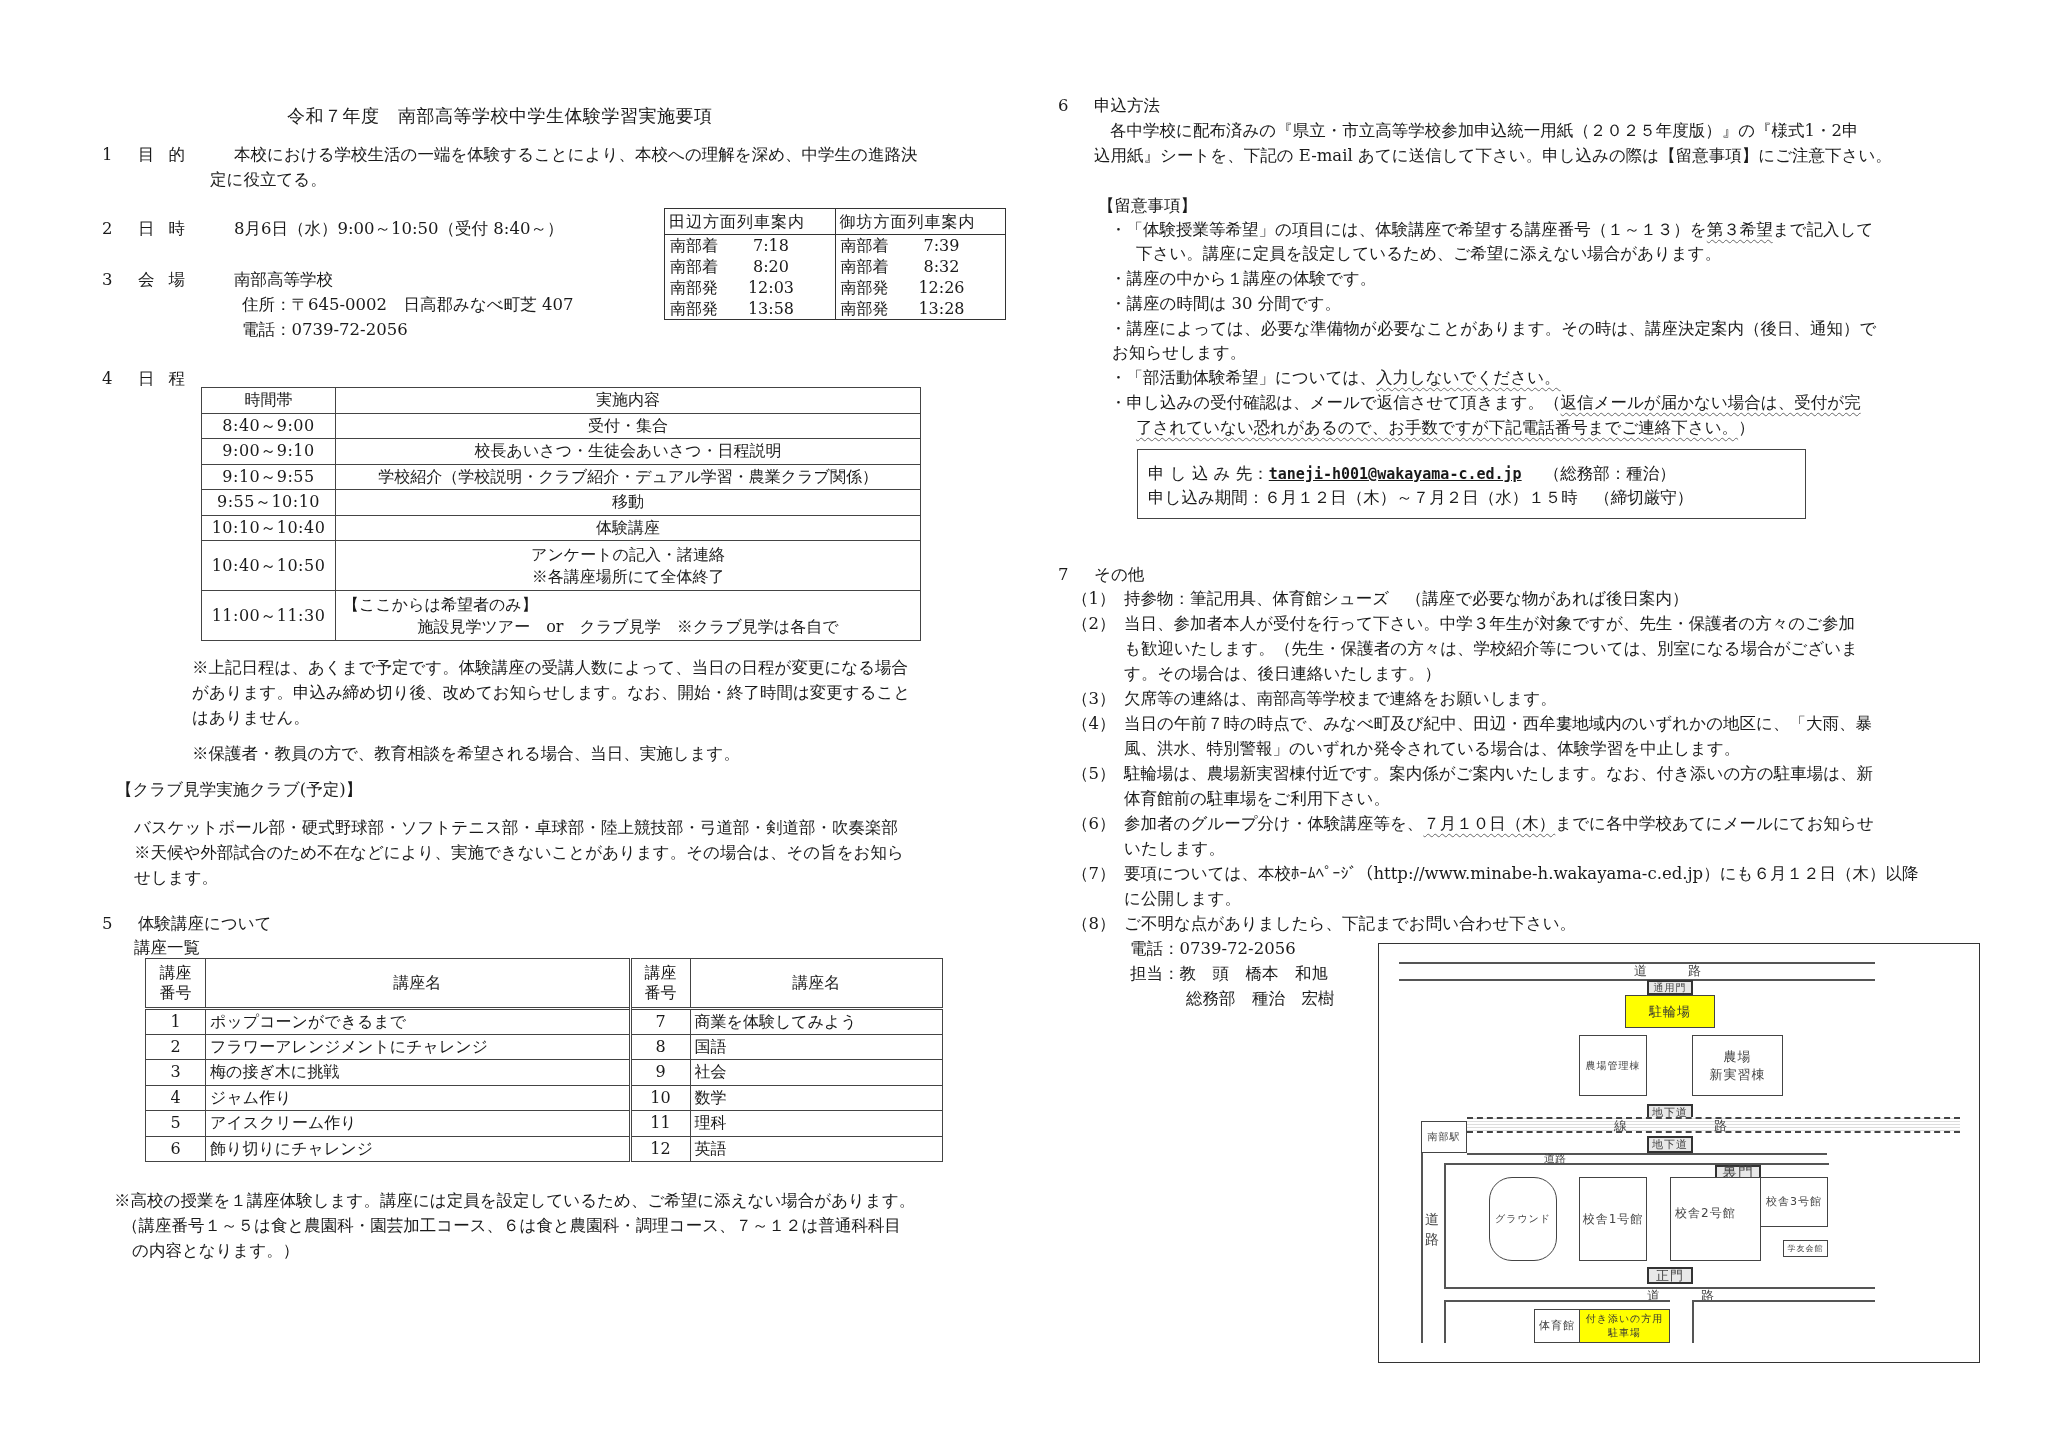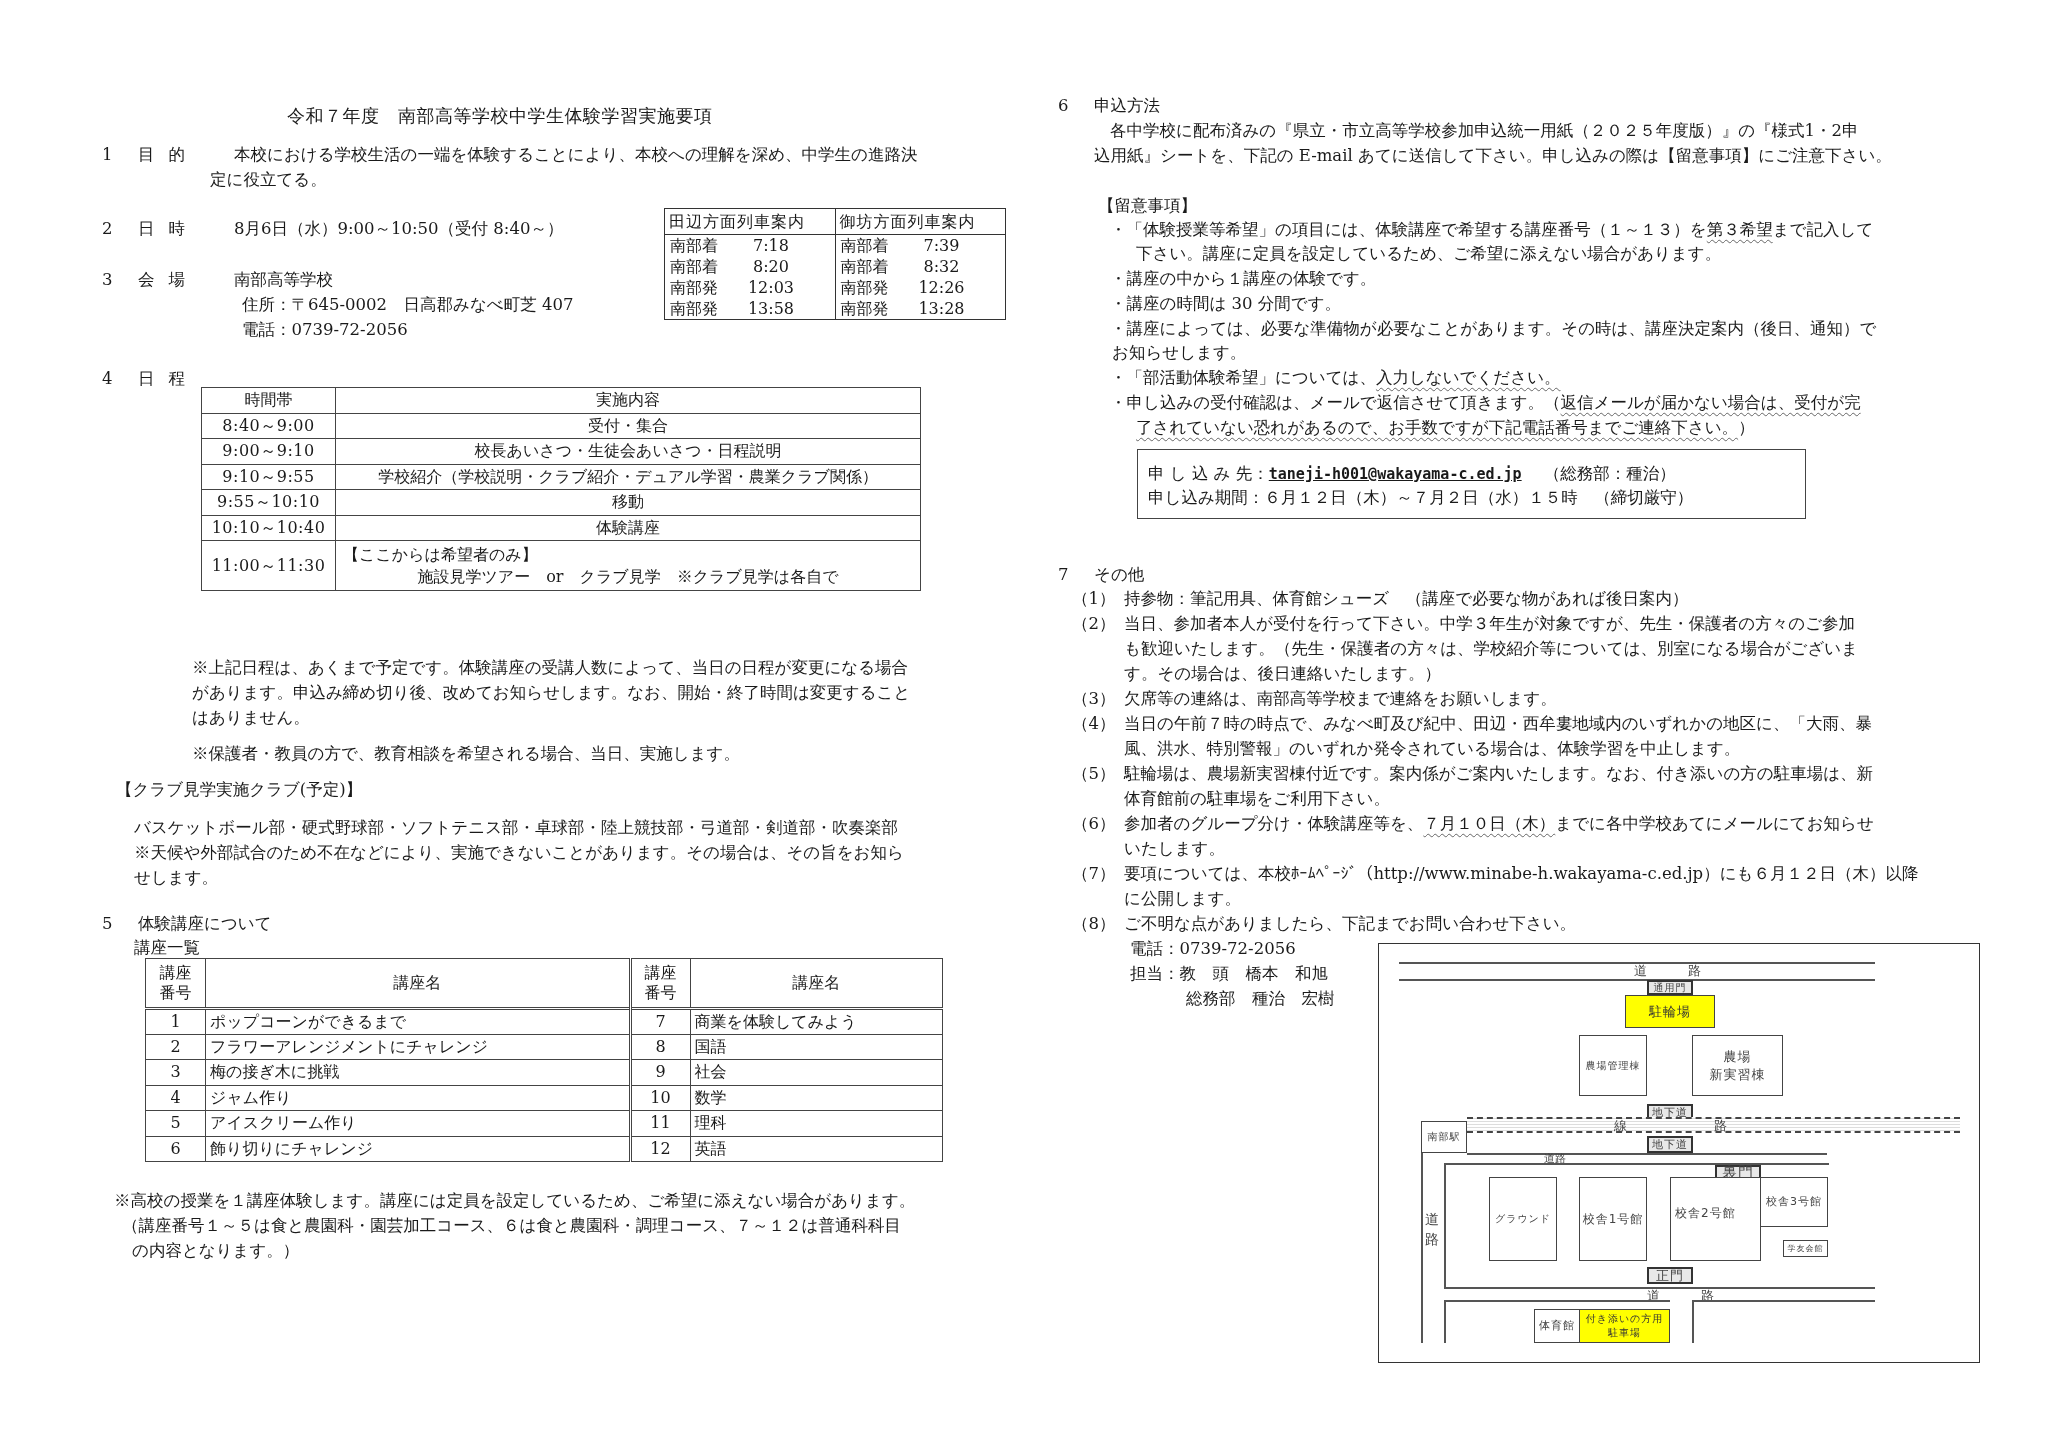--- a/index.html
+++ b/index.html
@@ -112,20 +112,27 @@
     </tr>
     <tr>
       <td class="time">9:55～10:10</td>
       <td>移動</td>
     </tr>
     <tr>
       <td class="time">10:10～10:40</td>
       <td>体験講座</td>
     </tr>
     <tr>
+      <td class="time" style="height:50px;">10:40～10:50</td>
+      <td style="height:50px;">
+        <div>アンケートの記入・諸連絡</div>
+        <div>※各講座場所にて全体終了</div>
+      </td>
+    </tr>
+    <tr>
       <td class="time" style="height:50px;">11:00～11:30</td>
       <td style="height:50px;margin-top:42px;">
         <div class="left" style="text-align:left; padding-left:4px;">【ここからは希望者のみ】</div>
         <div>施設見学ツアー　or　クラブ見学　※クラブ見学は各自で</div>
       </td>
     </tr>
   </tbody>
 </table>
 
 <div class="abs para" style="left:192px; top:655px;">※上記日程は、あくまで予定です。体験講座の受講人数によって、当日の日程が変更になる場合</div>
@@ -276,21 +283,21 @@
   <div class="ln" style="left:88px; top:209px; width:360px; height:1.5px;"></div>
   <div class="lbl" style="left:165px; top:208px; line-height:14px; letter-spacing:0; font-size:11px;">道路</div>
   <div class="ln" style="left:65px; top:219px; width:385px; height:1.5px;"></div>
 
   <div class="ln" style="left:42px; top:209px; width:1.5px; height:190px;"></div>
   <div class="ln" style="left:65px; top:219px; width:1.5px; height:124px;"></div>
   <div class="lbl" style="left:46px; top:265px; font-size:14px; line-height:20px; letter-spacing:0; white-space:normal; width:16px;"><span>道</span><br><span>路</span></div>
 
   <div class="gate" style="left:336px; top:221px; width:46px; height:15px; font-size:15px;">裏門</div>
 
-  <div class="box" style="left:110px; top:233px; width:68px; height:84px; font-size:10px;">グラウンド</div>
+  <div class="box" style="left:110px; top:233px; width:68px; height:84px; font-size:10px;border-radius:23px;">グラウンド</div>
   <div class="box" style="left:200px; top:233px; width:68px; height:84px; font-size:12px;">校舎1号館</div>
   <div class="box" style="left:291px; top:233px; width:91px; height:84px; font-size:12px; align-items:flex-start; padding-top:26px; justify-content:flex-start; padding-left:4px;">校舎2号館</div>
   <div class="box" style="left:381px; top:233px; width:68px; height:50px; font-size:11px;">校舎3号館</div>
   <div class="box" style="left:404px; top:296px; width:45px; height:17px; font-size:8px;">学友会館</div>
 
   <div class="gate" style="left:268px; top:323px; width:46px; height:17px; font-size:13px;">正門</div>
   <div class="ln" style="left:65px; top:343px; width:431px; height:1.5px;"></div>
   <div class="lbl" style="left:268px; top:343px; line-height:17px; font-size:13px;">道　路</div>
   <div class="ln" style="left:65px; top:356px; width:226px; height:1.5px;"></div>
   <div class="ln" style="left:313px; top:356px; width:183px; height:1.5px;"></div>

